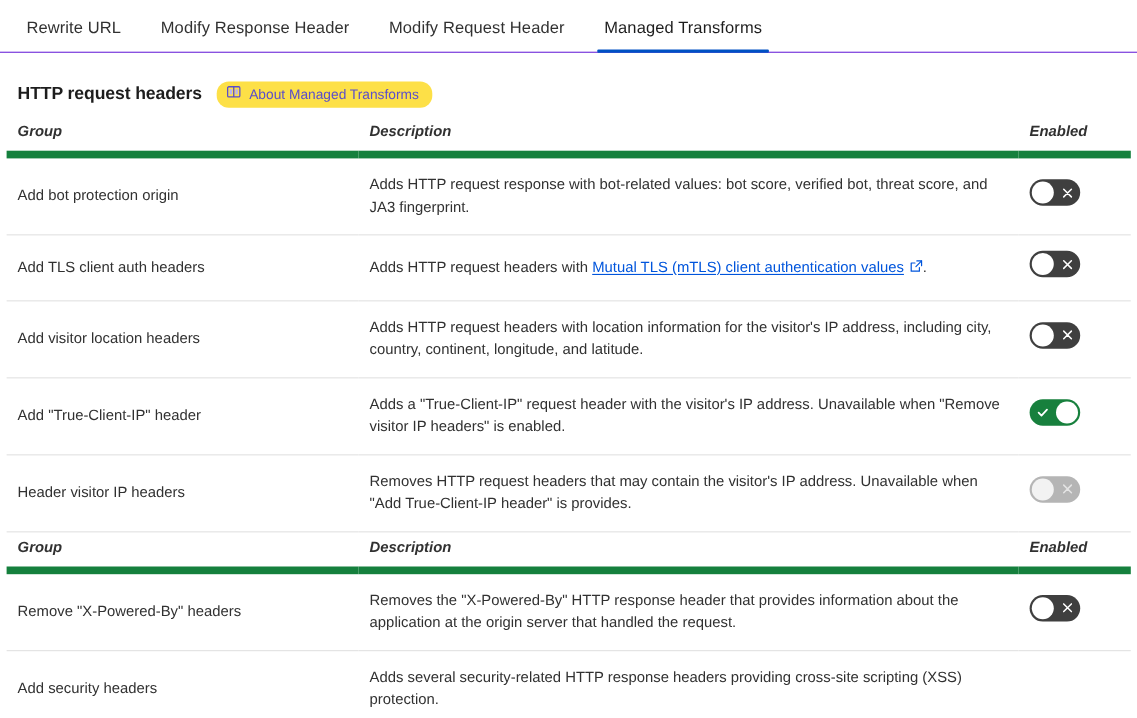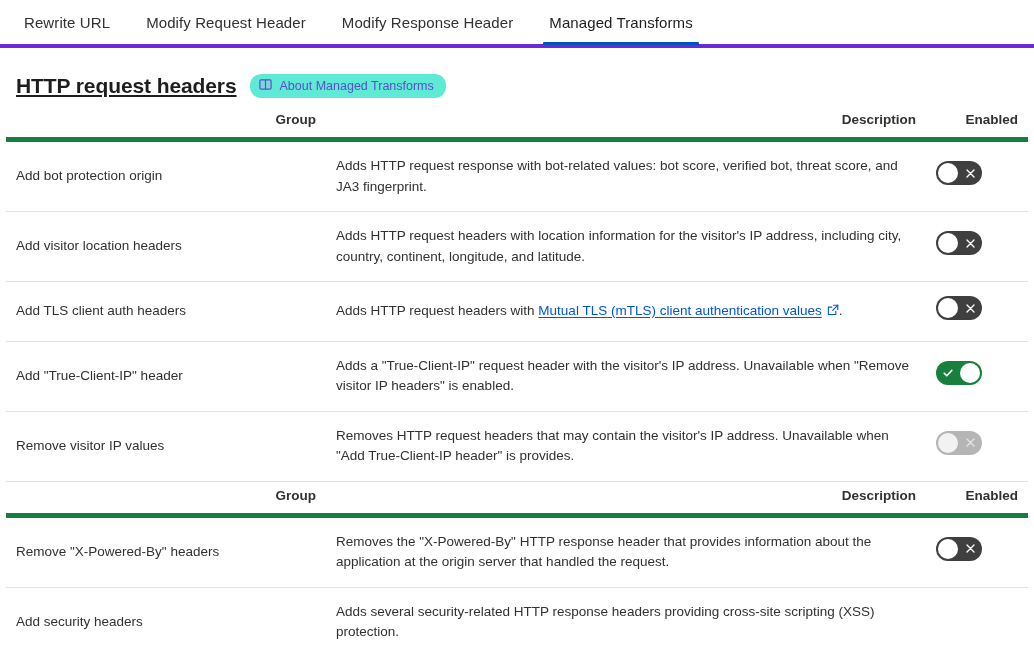--- a/index.html
+++ b/index.html
@@ -15,21 +15,21 @@
     overflow: hidden;
   }
 
   
   .tabbar {
     position: relative;
     display: flex;
     align-items: flex-end;
     height: 48px;
     padding: 0 6px;
-    border-bottom: 4px solid #6d28d9;
+    border-bottom: 1px solid #6d28d9;
   }
   .tab {
     position: relative;
     font-size: 15px;
     color: #313131;
     padding: 0 18px 14px 18px;
     cursor: pointer;
     white-space: nowrap;
     line-height: 1;
     letter-spacing: .1px;
@@ -53,57 +53,57 @@
   .section {
     padding: 0 6px;
   }
   .section-head {
     display: flex;
     align-items: center;
     gap: 13px;
     padding: 26px 10px 8px 10px;
   }
   .section-title {
-    font-size: 21px;
+    font-size: 16px;
     font-weight: bold;
     color: #1d1d1d;
     letter-spacing: -0.1px;
-    text-decoration: underline;
   }
   .about-badge {
     display: inline-flex;
     align-items: center;
     gap: 8px;
-    background: #5eead4;
+    background: #fde047;
     border-radius: 11px;
     padding: 3px 12px 3px 9px;
     cursor: pointer;
     text-decoration: none;
   }
   .about-badge .badge-label {
     font-size: 12.5px;
     color: #5b4ecb;
     line-height: 1;
   }
   .book-icon { display: block; }
 
   
   table.mt-table {
     width: 100%;
     border-collapse: collapse;
     table-layout: fixed;
   }
   table.mt-table th {
-    text-align: right;
+    text-align: left;
     font-size: 13.5px;
     font-weight: bold;
     color: #313131;
     padding: 6px 10px 10px 10px;
-    border-bottom: 5px solid #15803d;
+    border-bottom: 7px solid #15803d;
     vertical-align: bottom;
+    font-style: italic;
   }
   th.col-group    { width: 320px; }
   th.col-desc     { width: 600px; }
   th.col-enabled  { width: auto; text-align: left; padding-left: 22px; }
 
   table.mt-table td {
     font-size: 13.5px;
     color: #313131;
     padding: 14px 10px;
     border-bottom: 1px solid #e2e2e2;
@@ -173,22 +173,22 @@
     background: #b5b5b5;
     cursor: default;
   }
   .toggle.disabled .knob { background: #f2f2f2; }
 </style>
 </head>
 <body>
 
 <div class="tabbar">
   <div class="tab">Rewrite URL</div>
+  <div class="tab">Modify Response Header</div>
   <div class="tab">Modify Request Header</div>
-  <div class="tab">Modify Response Header</div>
   <div class="tab active">Managed Transforms</div>
 </div>
 
 <div class="section">
 
   <div class="section-head">
     <div class="section-title">HTTP request headers</div>
 
     <a class="about-badge" href="#">
       <span class="book-icon">
@@ -222,35 +222,20 @@
             <span class="mark">
               <svg width="11" height="11" viewBox="0 0 12 12" aria-hidden="true">
                 <path d="M2.2 2.2 L9.8 9.8 M9.8 2.2 L2.2 9.8" stroke="#ffffff" stroke-width="1.5" stroke-linecap="round"></path>
               </svg>
             </span>
           </span>
         </td>
       </tr>
 
       <tr>
-        <td class="cell-group">Add visitor location headers</td>
-        <td class="cell-desc">Adds HTTP request headers with location information for the visitor's IP address, including city, country, continent, longitude, and latitude.</td>
-        <td class="cell-enabled">
-          <span class="toggle" role="switch" aria-checked="false">
-            <span class="knob"></span>
-            <span class="mark">
-              <svg width="11" height="11" viewBox="0 0 12 12" aria-hidden="true">
-                <path d="M2.2 2.2 L9.8 9.8 M9.8 2.2 L2.2 9.8" stroke="#ffffff" stroke-width="1.5" stroke-linecap="round"></path>
-              </svg>
-            </span>
-          </span>
-        </td>
-      </tr>
-
-      <tr>
         <td class="cell-group">Add TLS client auth headers</td>
         <td class="cell-desc">
           <span>Adds HTTP request headers with </span><a class="mt-link" href="#">Mutual TLS (mTLS) client authentication values</a><span class="ext-icon"><svg width="12" height="12" viewBox="0 0 14 14" aria-hidden="true">
                 <path d="M7.6 1.4 H12.6 V6.4" stroke="#0055dc" stroke-width="1.3" fill="none" stroke-linecap="round" stroke-linejoin="round"></path>
                 <path d="M12.6 1.4 L6.6 7.4" stroke="#0055dc" stroke-width="1.3" stroke-linecap="round"></path>
                 <path d="M10.3 8.4 V12.3 H1.6 V3.6 H5.6" stroke="#0055dc" stroke-width="1.3" fill="none" stroke-linecap="round" stroke-linejoin="round"></path>
               </svg></span><span>.</span>
         </td>
         <td class="cell-enabled">
           <span class="toggle" role="switch" aria-checked="false">
@@ -258,36 +243,51 @@
             <span class="mark">
               <svg width="11" height="11" viewBox="0 0 12 12" aria-hidden="true">
                 <path d="M2.2 2.2 L9.8 9.8 M9.8 2.2 L2.2 9.8" stroke="#ffffff" stroke-width="1.5" stroke-linecap="round"></path>
               </svg>
             </span>
           </span>
         </td>
       </tr>
 
       <tr>
+        <td class="cell-group">Add visitor location headers</td>
+        <td class="cell-desc">Adds HTTP request headers with location information for the visitor's IP address, including city, country, continent, longitude, and latitude.</td>
+        <td class="cell-enabled">
+          <span class="toggle" role="switch" aria-checked="false">
+            <span class="knob"></span>
+            <span class="mark">
+              <svg width="11" height="11" viewBox="0 0 12 12" aria-hidden="true">
+                <path d="M2.2 2.2 L9.8 9.8 M9.8 2.2 L2.2 9.8" stroke="#ffffff" stroke-width="1.5" stroke-linecap="round"></path>
+              </svg>
+            </span>
+          </span>
+        </td>
+      </tr>
+
+      <tr>
         <td class="cell-group">Add "True-Client-IP" header</td>
         <td class="cell-desc">Adds a "True-Client-IP" request header with the visitor's IP address. Unavailable when "Remove visitor IP headers" is enabled.</td>
         <td class="cell-enabled">
           <span class="toggle on" role="switch" aria-checked="true">
             <span class="knob"></span>
             <span class="mark">
               <svg width="12" height="12" viewBox="0 0 12 12" aria-hidden="true">
                 <path d="M2.2 6.2 L4.8 8.8 L9.8 3.4" stroke="#ffffff" stroke-width="1.6" fill="none" stroke-linecap="round" stroke-linejoin="round"></path>
               </svg>
             </span>
           </span>
         </td>
       </tr>
 
       <tr>
-        <td class="cell-group">Remove visitor IP values</td>
+        <td class="cell-group">Header visitor IP headers</td>
         <td class="cell-desc">Removes HTTP request headers that may contain the visitor's IP address. Unavailable when "Add True-Client-IP header" is provides.</td>
         <td class="cell-enabled">
           <span class="toggle disabled" role="switch" aria-checked="false" aria-disabled="true">
             <span class="knob"></span>
             <span class="mark">
               <svg width="11" height="11" viewBox="0 0 12 12" aria-hidden="true">
                 <path d="M2.2 2.2 L9.8 9.8 M9.8 2.2 L2.2 9.8" stroke="#e4e4e4" stroke-width="1.5" stroke-linecap="round"></path>
               </svg>
             </span>
           </span>

